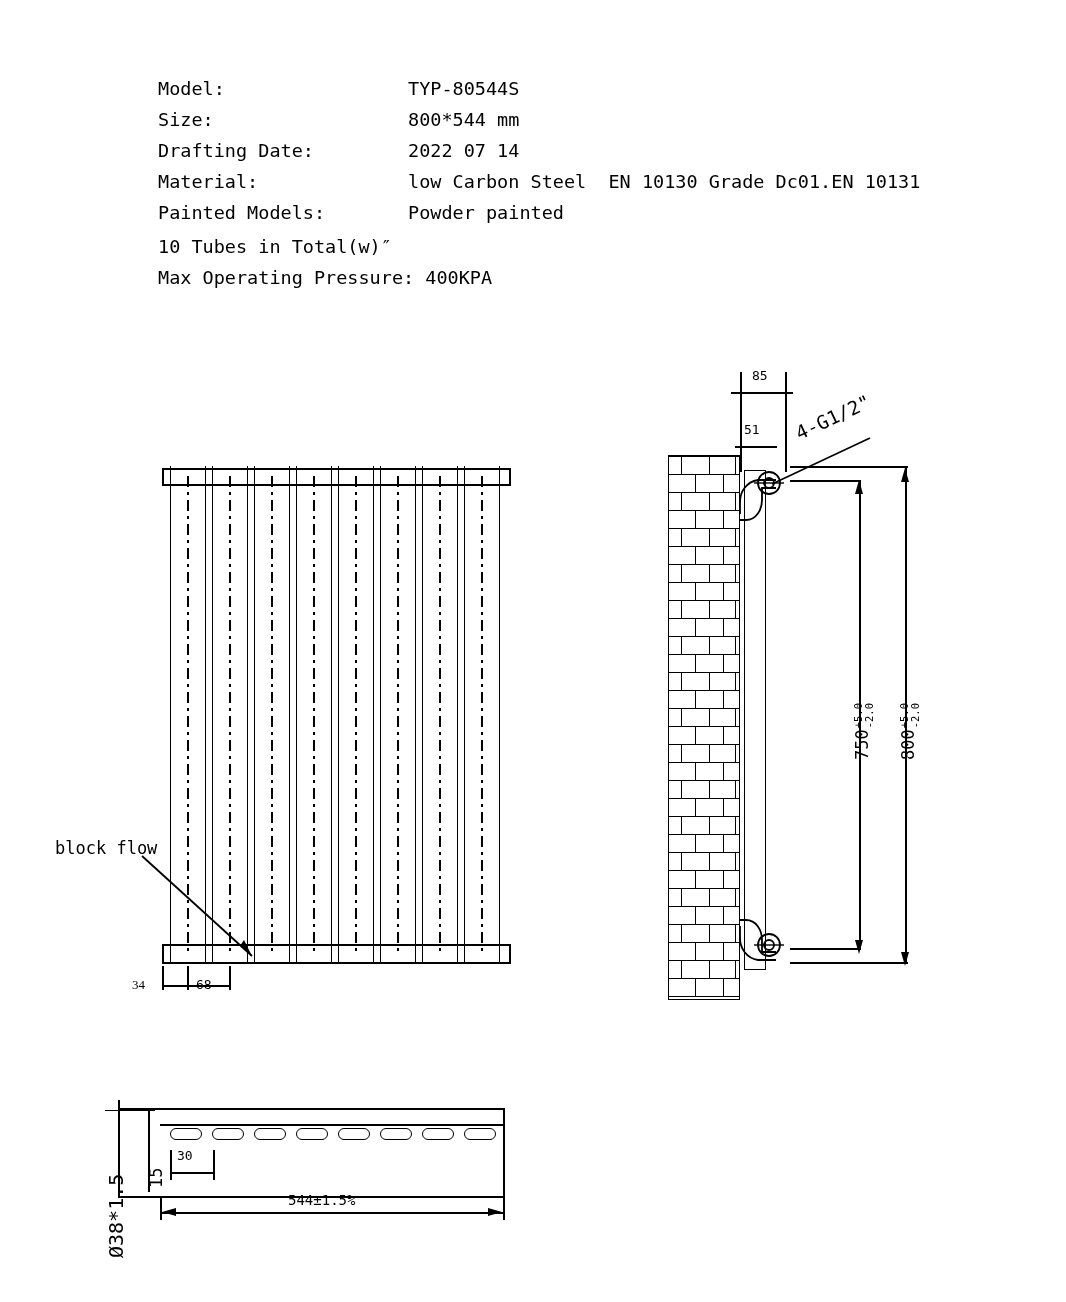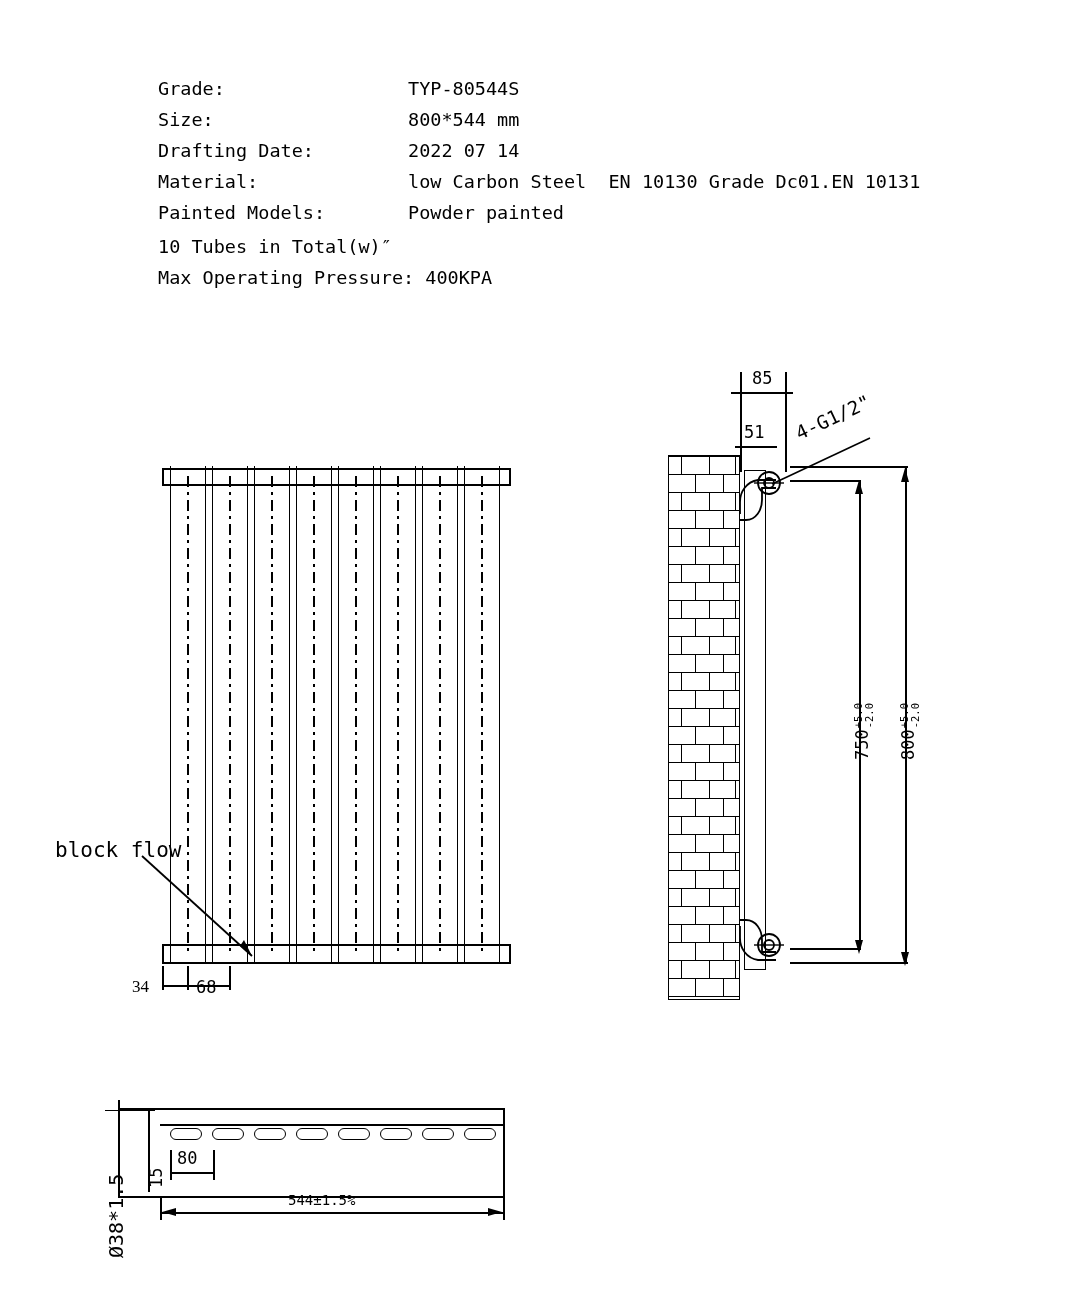--- a/index.html
+++ b/index.html
@@ -61,21 +61,21 @@
     border: none;
     background-image: linear-gradient(to bottom,
       #000 0px, #000 11px, transparent 11px, transparent 16px,
       #000 16px, #000 19px, transparent 19px, transparent 24px);
     background-size: 1.5px 24px;
     background-repeat: repeat-y;
     width: 1.5px;
   }
   .dim-text {
     position: absolute;
-    font-size: 17px;
+    font-size: 13px;
     white-space: nowrap;
   }
   .label-text {
     position: absolute;
     font-size: 21px;
     white-space: nowrap;
   }
   .rot90 {
     transform-origin: 0 0;
     transform: rotate(-90deg);
@@ -138,21 +138,21 @@
     box-sizing: border-box;
   }
 </style>
 </head>
 <body>
 
 <div id="page">
 
   <div class="spec">
     <div class="spec-row">
-      <span class="spec-label">Grade:</span>
+      <span class="spec-label">Model:</span>
       <span class="spec-value">TYP-80544S</span>
     </div>
     <div class="spec-row">
       <span class="spec-label">Size:</span>
       <span class="spec-value">800*544 mm</span>
     </div>
     <div class="spec-row">
       <span class="spec-label">Drafting Date:</span>
       <span class="spec-value">2022 07 14</span>
     </div>
@@ -191,21 +191,21 @@
 
     <div class="dashdot-v" style="left:187px; top:476px; height:478px;"></div>
     <div class="dashdot-v" style="left:229px; top:476px; height:478px;"></div>
     <div class="dashdot-v" style="left:271px; top:476px; height:478px;"></div>
     <div class="dashdot-v" style="left:313px; top:476px; height:478px;"></div>
     <div class="dashdot-v" style="left:355px; top:476px; height:478px;"></div>
     <div class="dashdot-v" style="left:397px; top:476px; height:478px;"></div>
     <div class="dashdot-v" style="left:439px; top:476px; height:478px;"></div>
     <div class="dashdot-v" style="left:481px; top:476px; height:478px;"></div>
 
-    <div class="label-text" style="left:55px; top:838px; font-size:21px;">block flow</div>
+    <div class="label-text" style="left:55px; top:838px; font-size:17px;">block flow</div>
     <svg style="position:absolute; left:140px; top:852px; width:130px; height:110px;">
       <line x1="2" y1="4" x2="112" y2="104" stroke="#000" stroke-width="1.8"></line>
       <polygon points="112,104 100,94 104,88" fill="#000"></polygon>
     </svg>
 
     <div class="ln vl" style="left:162px; top:966px; height:24px;"></div>
     <div class="ln vl" style="left:187px; top:966px; height:24px;"></div>
     <div class="ln vl" style="left:229px; top:966px; height:24px;"></div>
     <div class="ln hl" style="left:162px; top:985px; width:67px; height:1.5px;"></div>
     <div class="dim-text" style="left:132px; top:977px;font-family:Liberation Serif, serif;">34</div>
@@ -436,21 +436,21 @@
     <div class="ln hl" style="left:105px; top:1110px; width:50px; height:1.4px;"></div>
     <div class="ln vl" style="left:118px; top:1100px; height:14px;"></div>
     <div class="rot90" style="position:absolute; left:104px; top:1258px; font-size:20px; white-space:nowrap;">Ø38*1.5</div>
 
     <div class="ln vl" style="left:148px; top:1108px; height:84px;"></div>
     <div class="rot90" style="position:absolute; left:146px; top:1188px; font-size:17px; white-space:nowrap;">15</div>
 
     <div class="ln hl" style="left:170px; top:1172px; width:44px; height:1.5px;"></div>
     <div class="ln vl" style="left:170px; top:1150px; height:30px;"></div>
     <div class="ln vl" style="left:213px; top:1150px; height:30px;"></div>
-    <div class="dim-text" style="left:177px; top:1148px;">80</div>
+    <div class="dim-text" style="left:177px; top:1148px;">30</div>
 
     <div class="ln vl" style="left:160px; top:1196px; height:24px;"></div>
     <div class="ln vl" style="left:503px; top:1196px; height:24px;"></div>
     <div class="ln hl" style="left:160px; top:1212px; width:344px; height:1.5px;"></div>
     <svg style="position:absolute; left:158px; top:1205px; width:348px; height:16px;">
       <polygon points="4,7 18,3 18,11" fill="#000"></polygon>
       <polygon points="344,7 330,3 330,11" fill="#000"></polygon>
     </svg>
     <div class="dim-text" style="left:288px; top:1192px; font-size:14px;">544±1.5%</div>
   </div>

